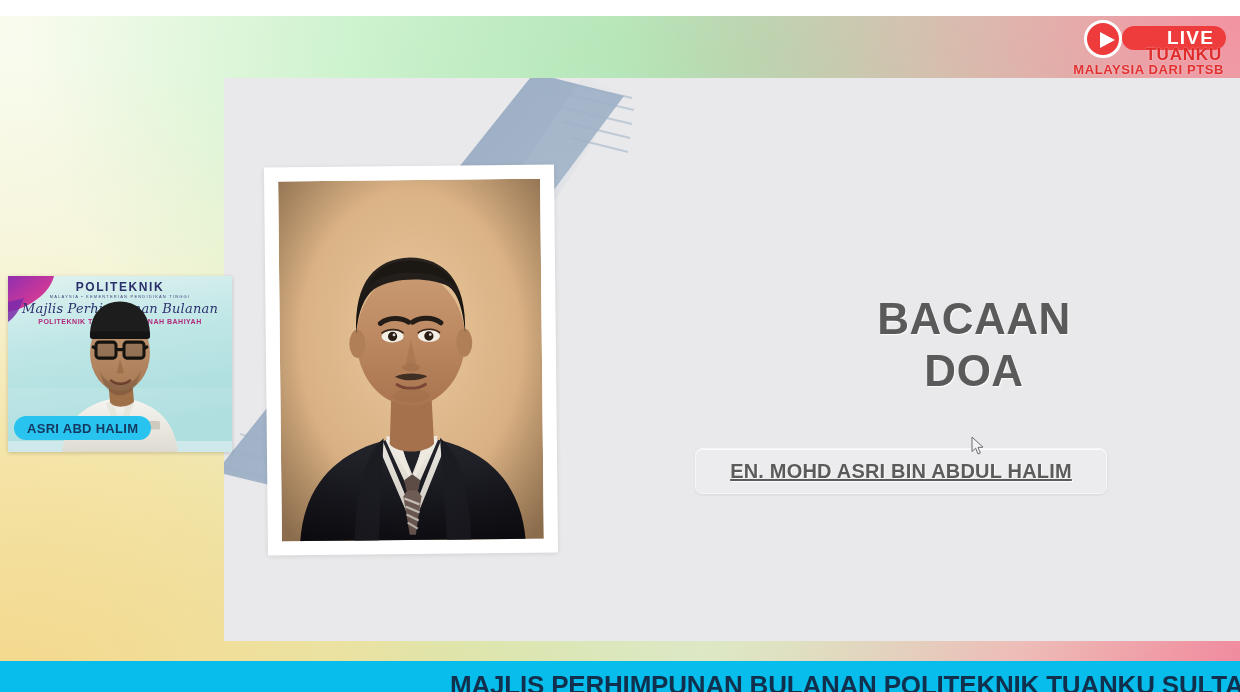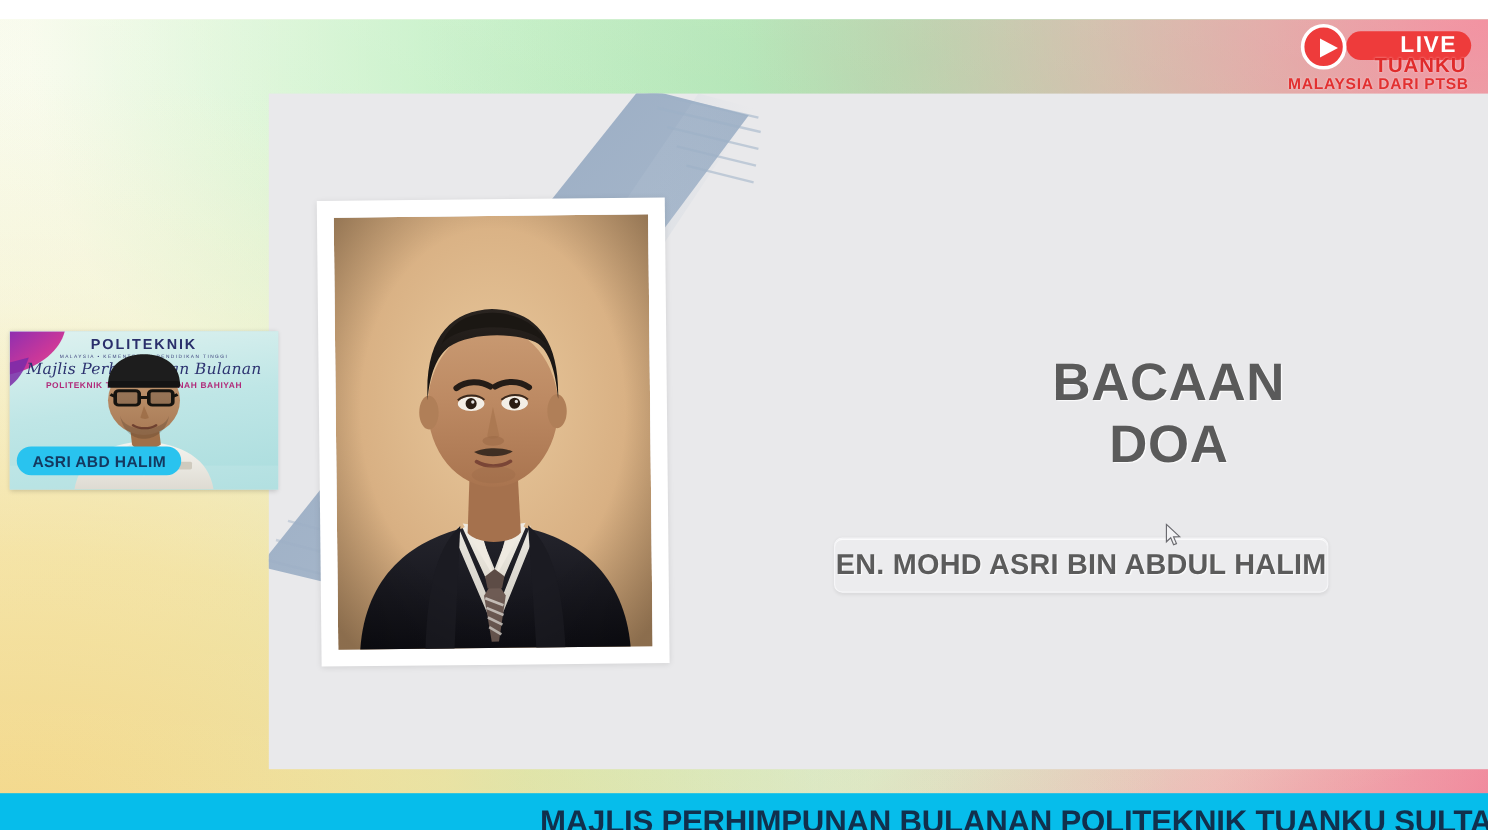--- a/index.html
+++ b/index.html
@@ -111,31 +111,32 @@
   .name-box {
     position:absolute; left:471px; top:370px;
     width:412px; height:46px;
     display:flex; align-items:center; justify-content:center;
     background:#ececee;
     border:1.5px solid #f6f6f8;
     border-radius:7px;
     box-shadow:0 1px 3px rgba(0,0,0,0.07), inset 0 1px 0 rgba(255,255,255,0.8);
   }
   .name-box-text {
-    font-size:24px; font-weight:bold; letter-spacing:0.2px;
+    font-size:20px; font-weight:bold; letter-spacing:0.2px;
     color:#5b5b5b; white-space:nowrap;
     text-shadow:1px 1px 1px rgba(255,255,255,0.85);
+    text-decoration:underline;
   }
 
   
   #cursor { position:absolute; left:971px; top:420px; width:14px; height:20px; }
 
   
   #webcam {
-    position:absolute; left:8px; top:260px; width:224px; height:132px;
+    position:absolute; left:8px; top:260px; width:224px; height:176px;
     overflow:hidden; background:#cfe9ea;
     box-shadow:0 1px 4px rgba(0,0,0,0.18);
   }
   .cam-bg { position:absolute; inset:0; }
   .cam-brand {
     position:absolute; left:0; right:0; top:5px;
     text-align:center;
   }
   .cam-brand-logo {
     font-size:12px; font-weight:bold; letter-spacing:1.6px;

